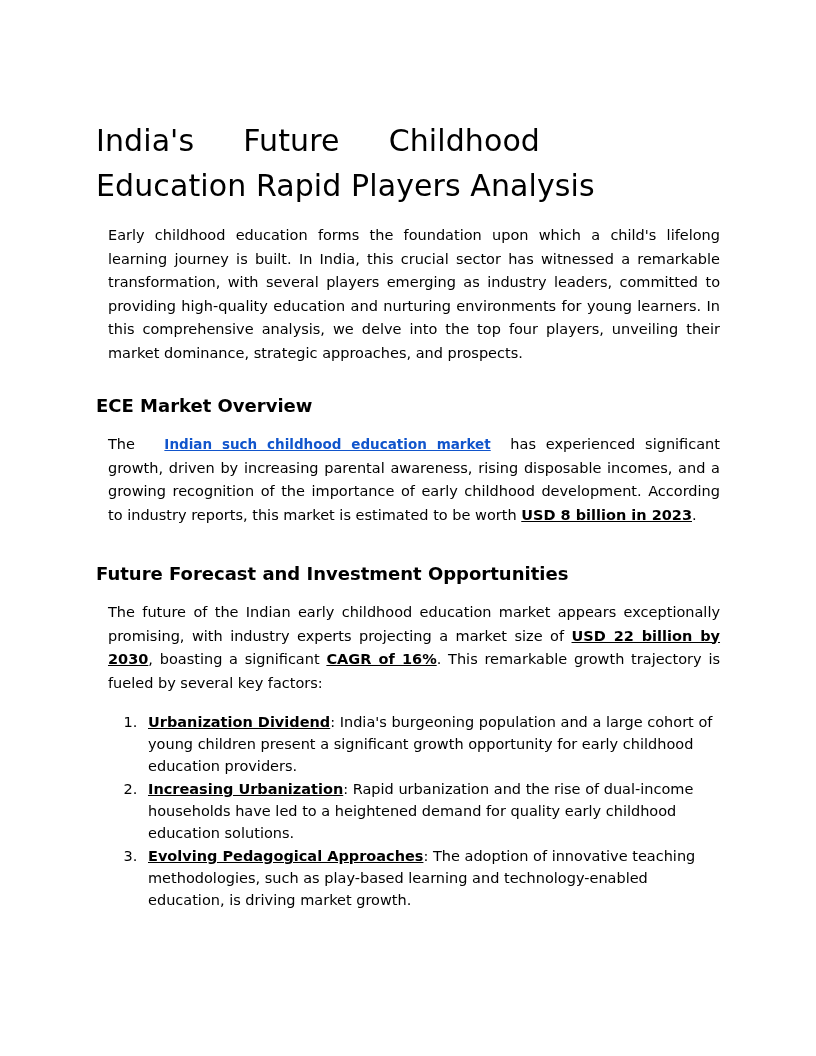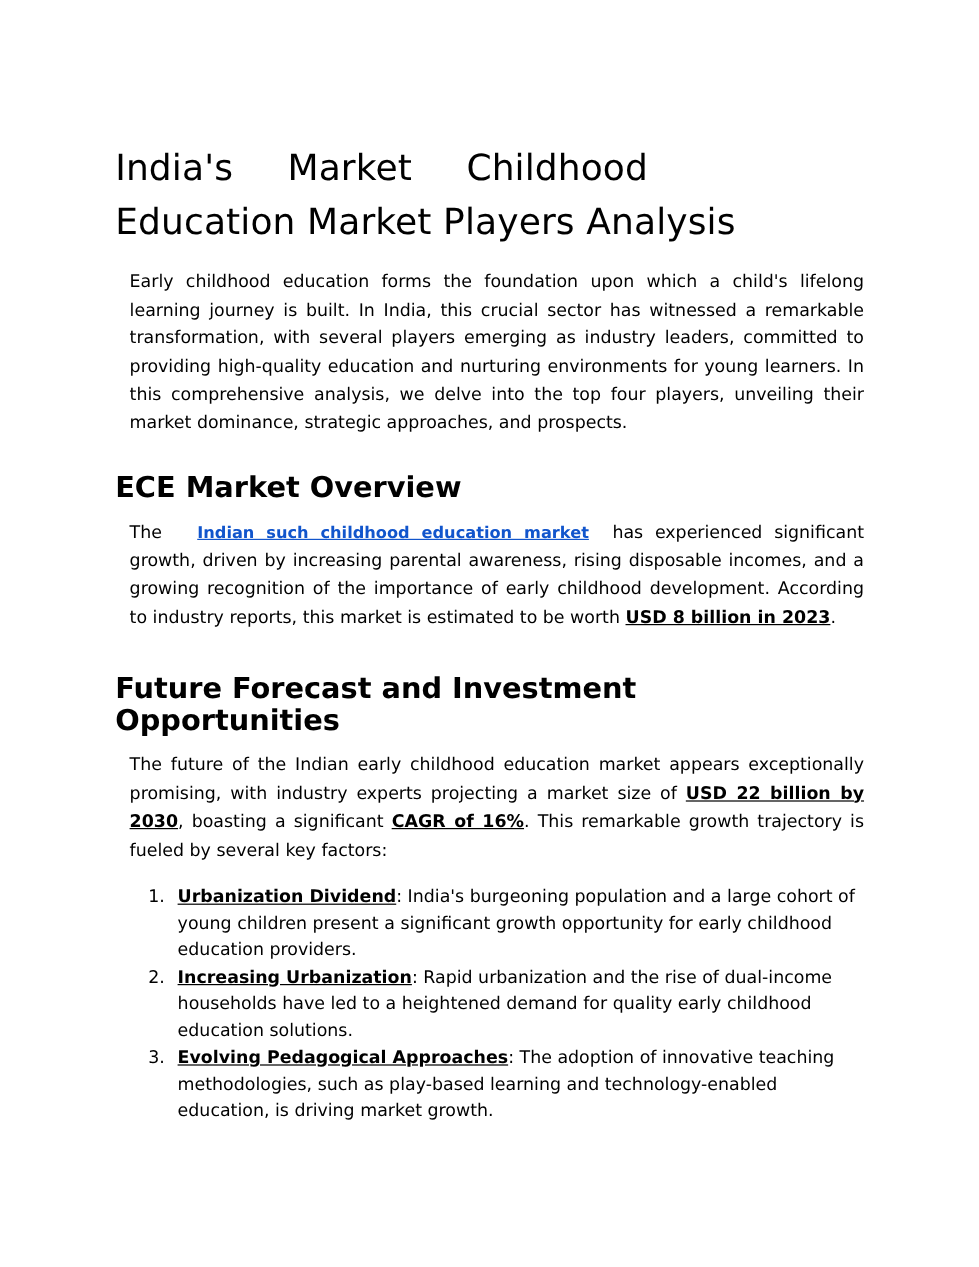--- a/index.html
+++ b/index.html
@@ -43,21 +43,21 @@
     line-height: 23.5px;
     text-align: justify;
     margin: 0 0 6px 12px;
     color: #000000;
   }
   .intro {
     margin-top: 14px;
     margin-bottom: 0;
   }
   h2.section-heading {
-    font-size: 24px;
+    font-size: 18px;
     line-height: 26px;
     font-weight: bold;
     margin: 28px 0 14px 0;
     color: #000000;
     text-align: left;
   }
   h2.section-heading.wide {
     margin-top: 34px;
   }
   a.inline-link {
@@ -87,22 +87,22 @@
   .closing {
     margin-top: 18px;
   }
 </style>
 </head>
 <body>
 
 <div class="page">
 
   <h1 class="doc-title">
-    <span class="line1">India's  Market  Childhood</span>
-    <span class="line2">Education Market Players Analysis</span>
+    <span class="line1">India's  Future  Childhood</span>
+    <span class="line2">Education Rapid Players Analysis</span>
   </h1>
 
   <p class="body-text intro">Early childhood education forms the foundation upon which a child's lifelong learning journey is built. In India, this crucial sector has witnessed a remarkable transformation, with several players emerging as industry leaders, committed to providing high-quality education  and  nurturing environments for young learners. In this comprehensive analysis, we delve into the top four players, unveiling their market dominance, strategic approaches, and prospects.</p>
 
   <h2 class="section-heading">ECE Market Overview</h2>
 
   <p class="body-text">
     <span>The</span>
     &nbsp;&nbsp;<a class="inline-link" href="#">Indian such childhood education market</a>&nbsp;&nbsp;<span>has experienced significant growth, driven by increasing parental awareness, rising disposable incomes, and a growing recognition of the importance of early childhood development. According to industry reports, this market is estimated to be worth</span>
     <strong>USD 8 billion in 2023</strong><span>.</span>

